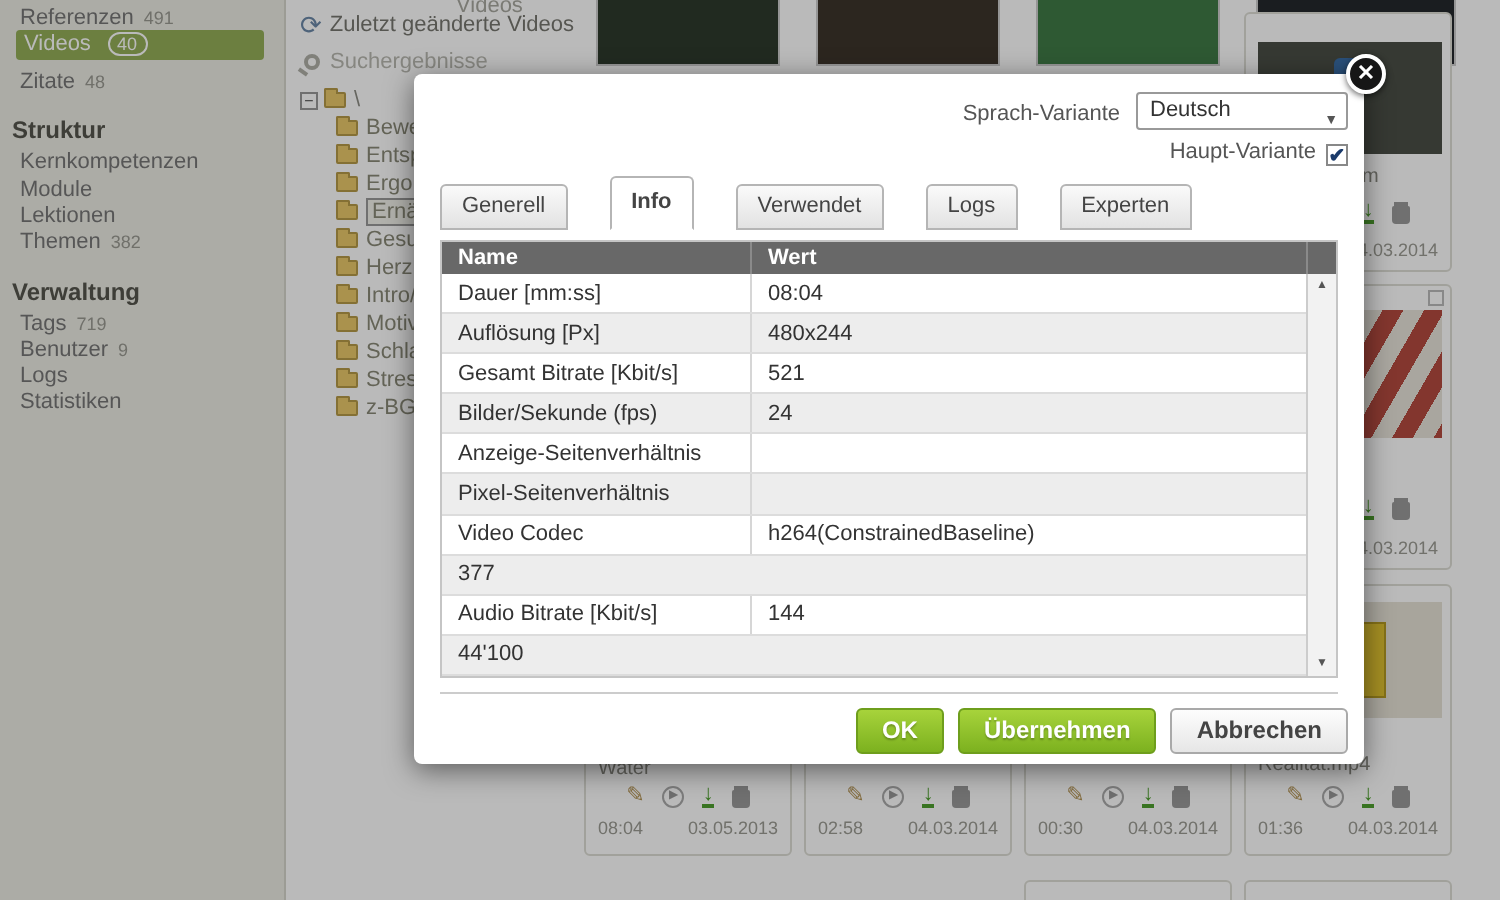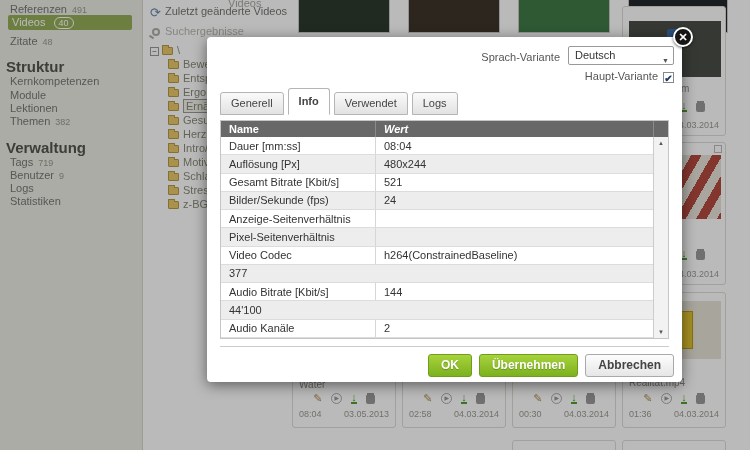--- a/index.html
+++ b/index.html
@@ -9,21 +9,21 @@
 
   
   #page { position:absolute; inset:0; background:#fff; }
   #sidebar { position:absolute; left:0; top:0; width:143px; height:450px;
     background:#ecece4; border-right:1px solid #d6d6cc; }
   .snav { position:absolute; left:10px; font-size:11px; color:#777; white-space:nowrap; cursor:pointer; }
   .snav .cnt { font-size:9px; color:#9a9a92; margin-left:5px; }
   .snav.sel { left:8px; width:124px; background:#94ae58; color:#fff; border-radius:2px;
     padding:1px 0 2px 4px; }
   .snav.sel .cnt { color:#fff; border:1px solid #fff; border-radius:7px; padding:0 4px; font-size:9px;}
-  .shead { position:absolute; left:6px; font-size:15px; font-weight:bold; color:#55554d; }
+  .shead { position:absolute; left:6px; font-size:12px; font-weight:bold; color:#55554d; }
 
   .dimtxt { font-size:11px; color:#8c8c84; white-space:nowrap; }
   .folder { display:inline-block; width:11px; height:8px; background:#e9c86a;
     border:1px solid #b69a48; border-radius:1px; position:relative; margin-right:4px; vertical-align:middle;}
   .folder:before { content:""; position:absolute; left:-1px; top:-3px; width:5px; height:2px;
     background:#e9c86a; border:1px solid #b69a48; border-bottom:none; border-radius:1px 1px 0 0;}
   .treeitem { position:absolute; left:168px; font-size:11px; color:#8a8a78; white-space:nowrap; cursor:pointer;}
   .treeitem.sel span.lbl { border:1px solid #9a9a9a; background:#f3f3ec; padding:0 2px; }
   .expbox { display:inline-block; width:9px; height:9px; border:1px solid #999; background:#fff;
     font-size:8px; line-height:7px; text-align:center; color:#555; margin-right:3px; vertical-align:middle;}
@@ -62,32 +62,32 @@
   .langlabel { position:absolute; right:122px; top:14px; font-size:11px; color:#555; }
   #langselect { position:absolute; right:8px; top:9px; width:106px; height:19px;
     border:1px solid #999; border-radius:2px; background:#fff; font-size:11px; color:#333;
     line-height:17px; padding-left:6px; cursor:pointer; }
   #langselect .arr { position:absolute; right:4px; top:5px; font-size:7px; color:#555; }
   .hvrow { position:absolute; right:8px; top:33px; font-size:11px; color:#555; }
   .hvbox { display:inline-block; width:11px; height:11px; border:1px solid #888; background:#fff;
     vertical-align:-2px; margin-left:5px; font-size:10px; line-height:11px; color:#1a3a6a;
     text-align:center; font-weight:bold; cursor:pointer;}
 
-  #tabs { position:absolute; left:13px; top:52px; display:flex; gap:4px; align-items:flex-end; height:26px;}
+  #tabs { position:absolute; left:13px; top:52px; display:flex; gap:21px; align-items:flex-end; height:26px;}
   .tab { font-size:11px; color:#444; background:linear-gradient(#fafafa,#e2e2e2);
     border:1px solid #b5b5b5; border-radius:3px 3px 0 0; padding:4px 10px 5px; cursor:pointer; }
   .tab.active { background:#fff; font-weight:bold; border-bottom-color:#fff;
     padding-top:6px; padding-bottom:7px; }
 
   #vtable { position:absolute; left:13px; top:83px; width:449px; height:219px;
     border:1px solid #c5c5c5; }
   #vhead { display:flex; height:16px; background:#686868; color:#fff; font-size:11px;
     font-weight:bold; line-height:16px;}
   #vhead .hname { width:155px; padding-left:8px; border-right:1px solid #8a8a8a;}
-  #vhead .hwert { flex:1; padding-left:8px;font-style:italic; }
+  #vhead .hwert { flex:1; padding-left:8px; }
   #vhead .hstub { width:15px; border-left:1px solid #8a8a8a; }
   #vbody { position:absolute; left:0; top:16px; right:15px; bottom:0; display:flex; flex-direction:column;}
   .vrow { flex:1; display:flex; align-items:center; font-size:11px; color:#333;
     border-bottom:1px solid #dcdcdc; background:#fff;}
   .vrow:nth-child(even){ background:#ededed; }
   .vrow .rname { width:155px; padding-left:8px; border-right:1px solid #d6d6d6; align-self:stretch;
     display:flex; align-items:center;}
   .vrow .rwert { flex:1; padding-left:8px; }
   #vscroll { position:absolute; right:0; top:16px; bottom:0; width:15px; background:#f2f2f2;
     border-left:1px solid #ccc;}
@@ -261,20 +261,21 @@
   </div>
   <div class="hvrow">
     <span>Haupt-Variante</span><span class="hvbox">✔</span>
   </div>
 
   <div id="tabs">
     <div class="tab">Generell</div>
     <div class="tab active">Info</div>
     <div class="tab">Verwendet</div>
     <div class="tab">Logs</div>
+    <div class="tab">Experten</div>
   </div>
 
   <div id="vtable">
     <div id="vhead">
       <div class="hname">Name</div>
       <div class="hwert">Wert</div>
       <div class="hstub"></div>
     </div>
     <div id="vbody">
       <div class="vrow">
@@ -308,24 +309,20 @@
       <div class="vrow">
           <div class="rwert">377</div>
         </div>
       <div class="vrow">
           <div class="rname">Audio Bitrate [Kbit/s]</div>
           <div class="rwert">144</div>
         </div>
       <div class="vrow">
           <div class="rwert">44'100</div>
         </div>
-      <div class="vrow">
-          <div class="rname">Audio Kanäle</div>
-          <div class="rwert">2</div>
-        </div>
     </div>
     <div id="vscroll">
       <div class="sarr" style="top:3px">▲</div>
       <div class="sarr" style="bottom:3px">▼</div>
     </div>
   </div>
 
   <div id="modal-divider"></div>
   <div id="modal-buttons">
     <div class="btn btn-green">OK</div>

